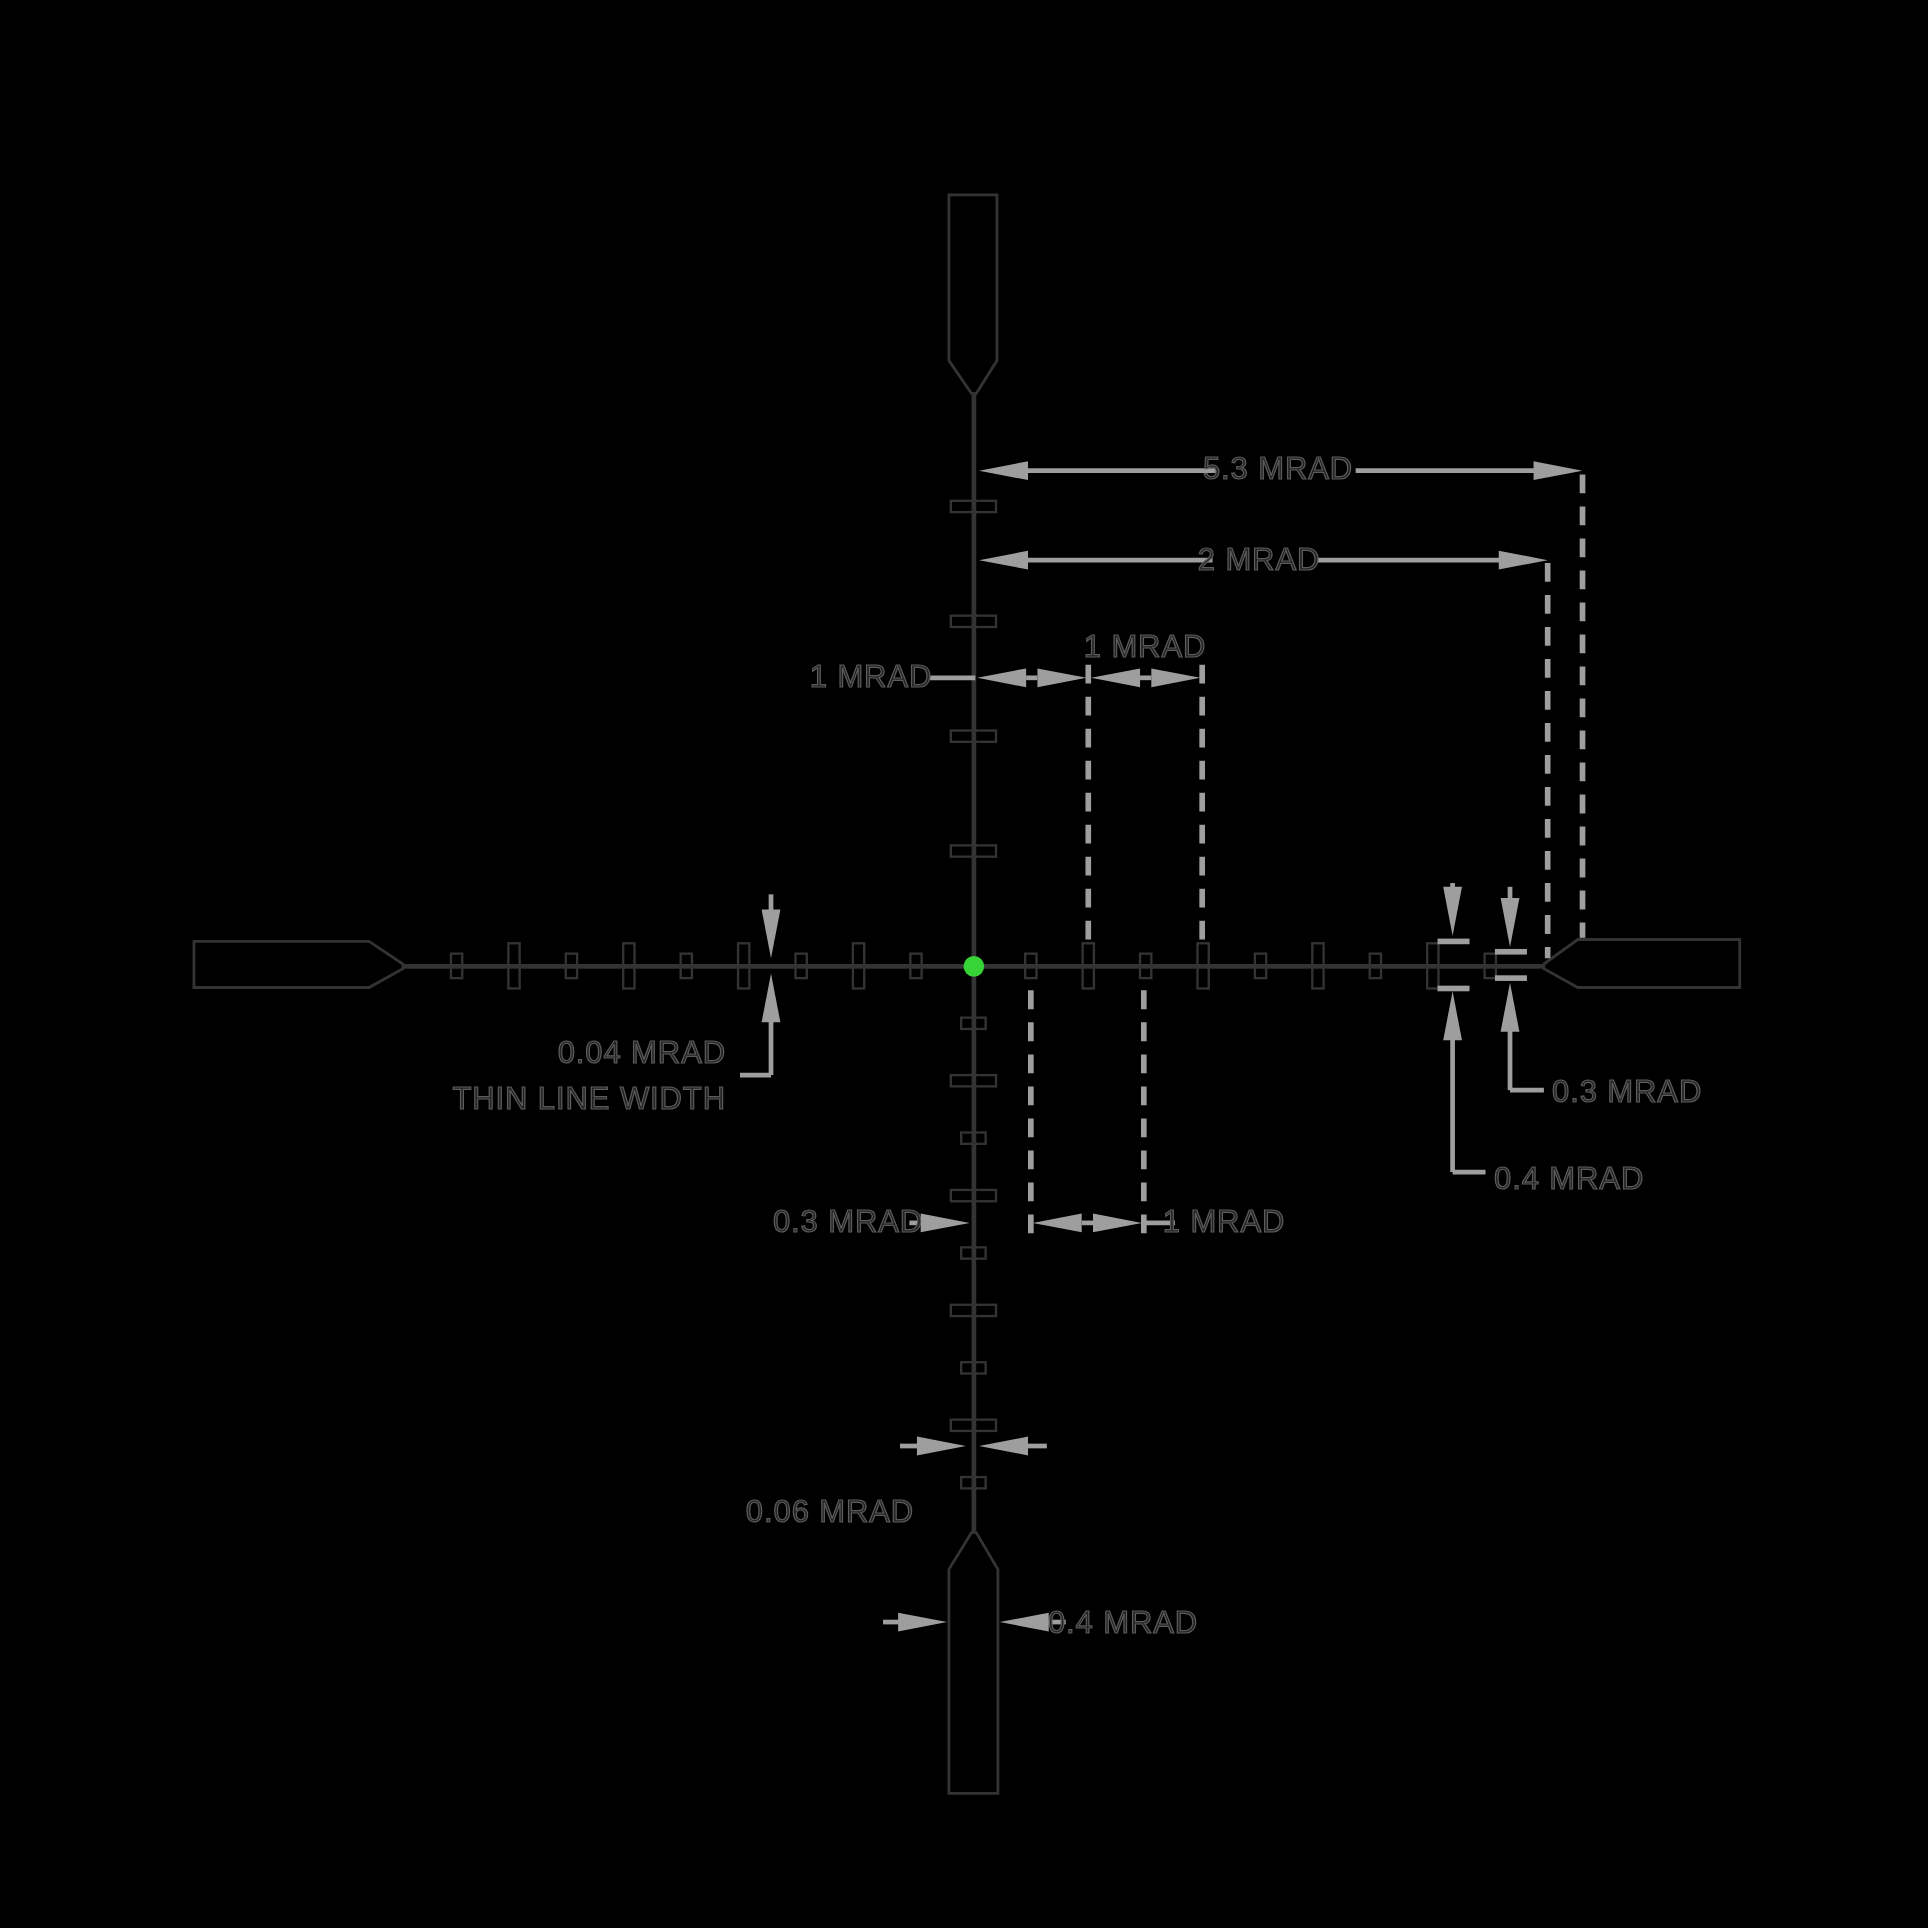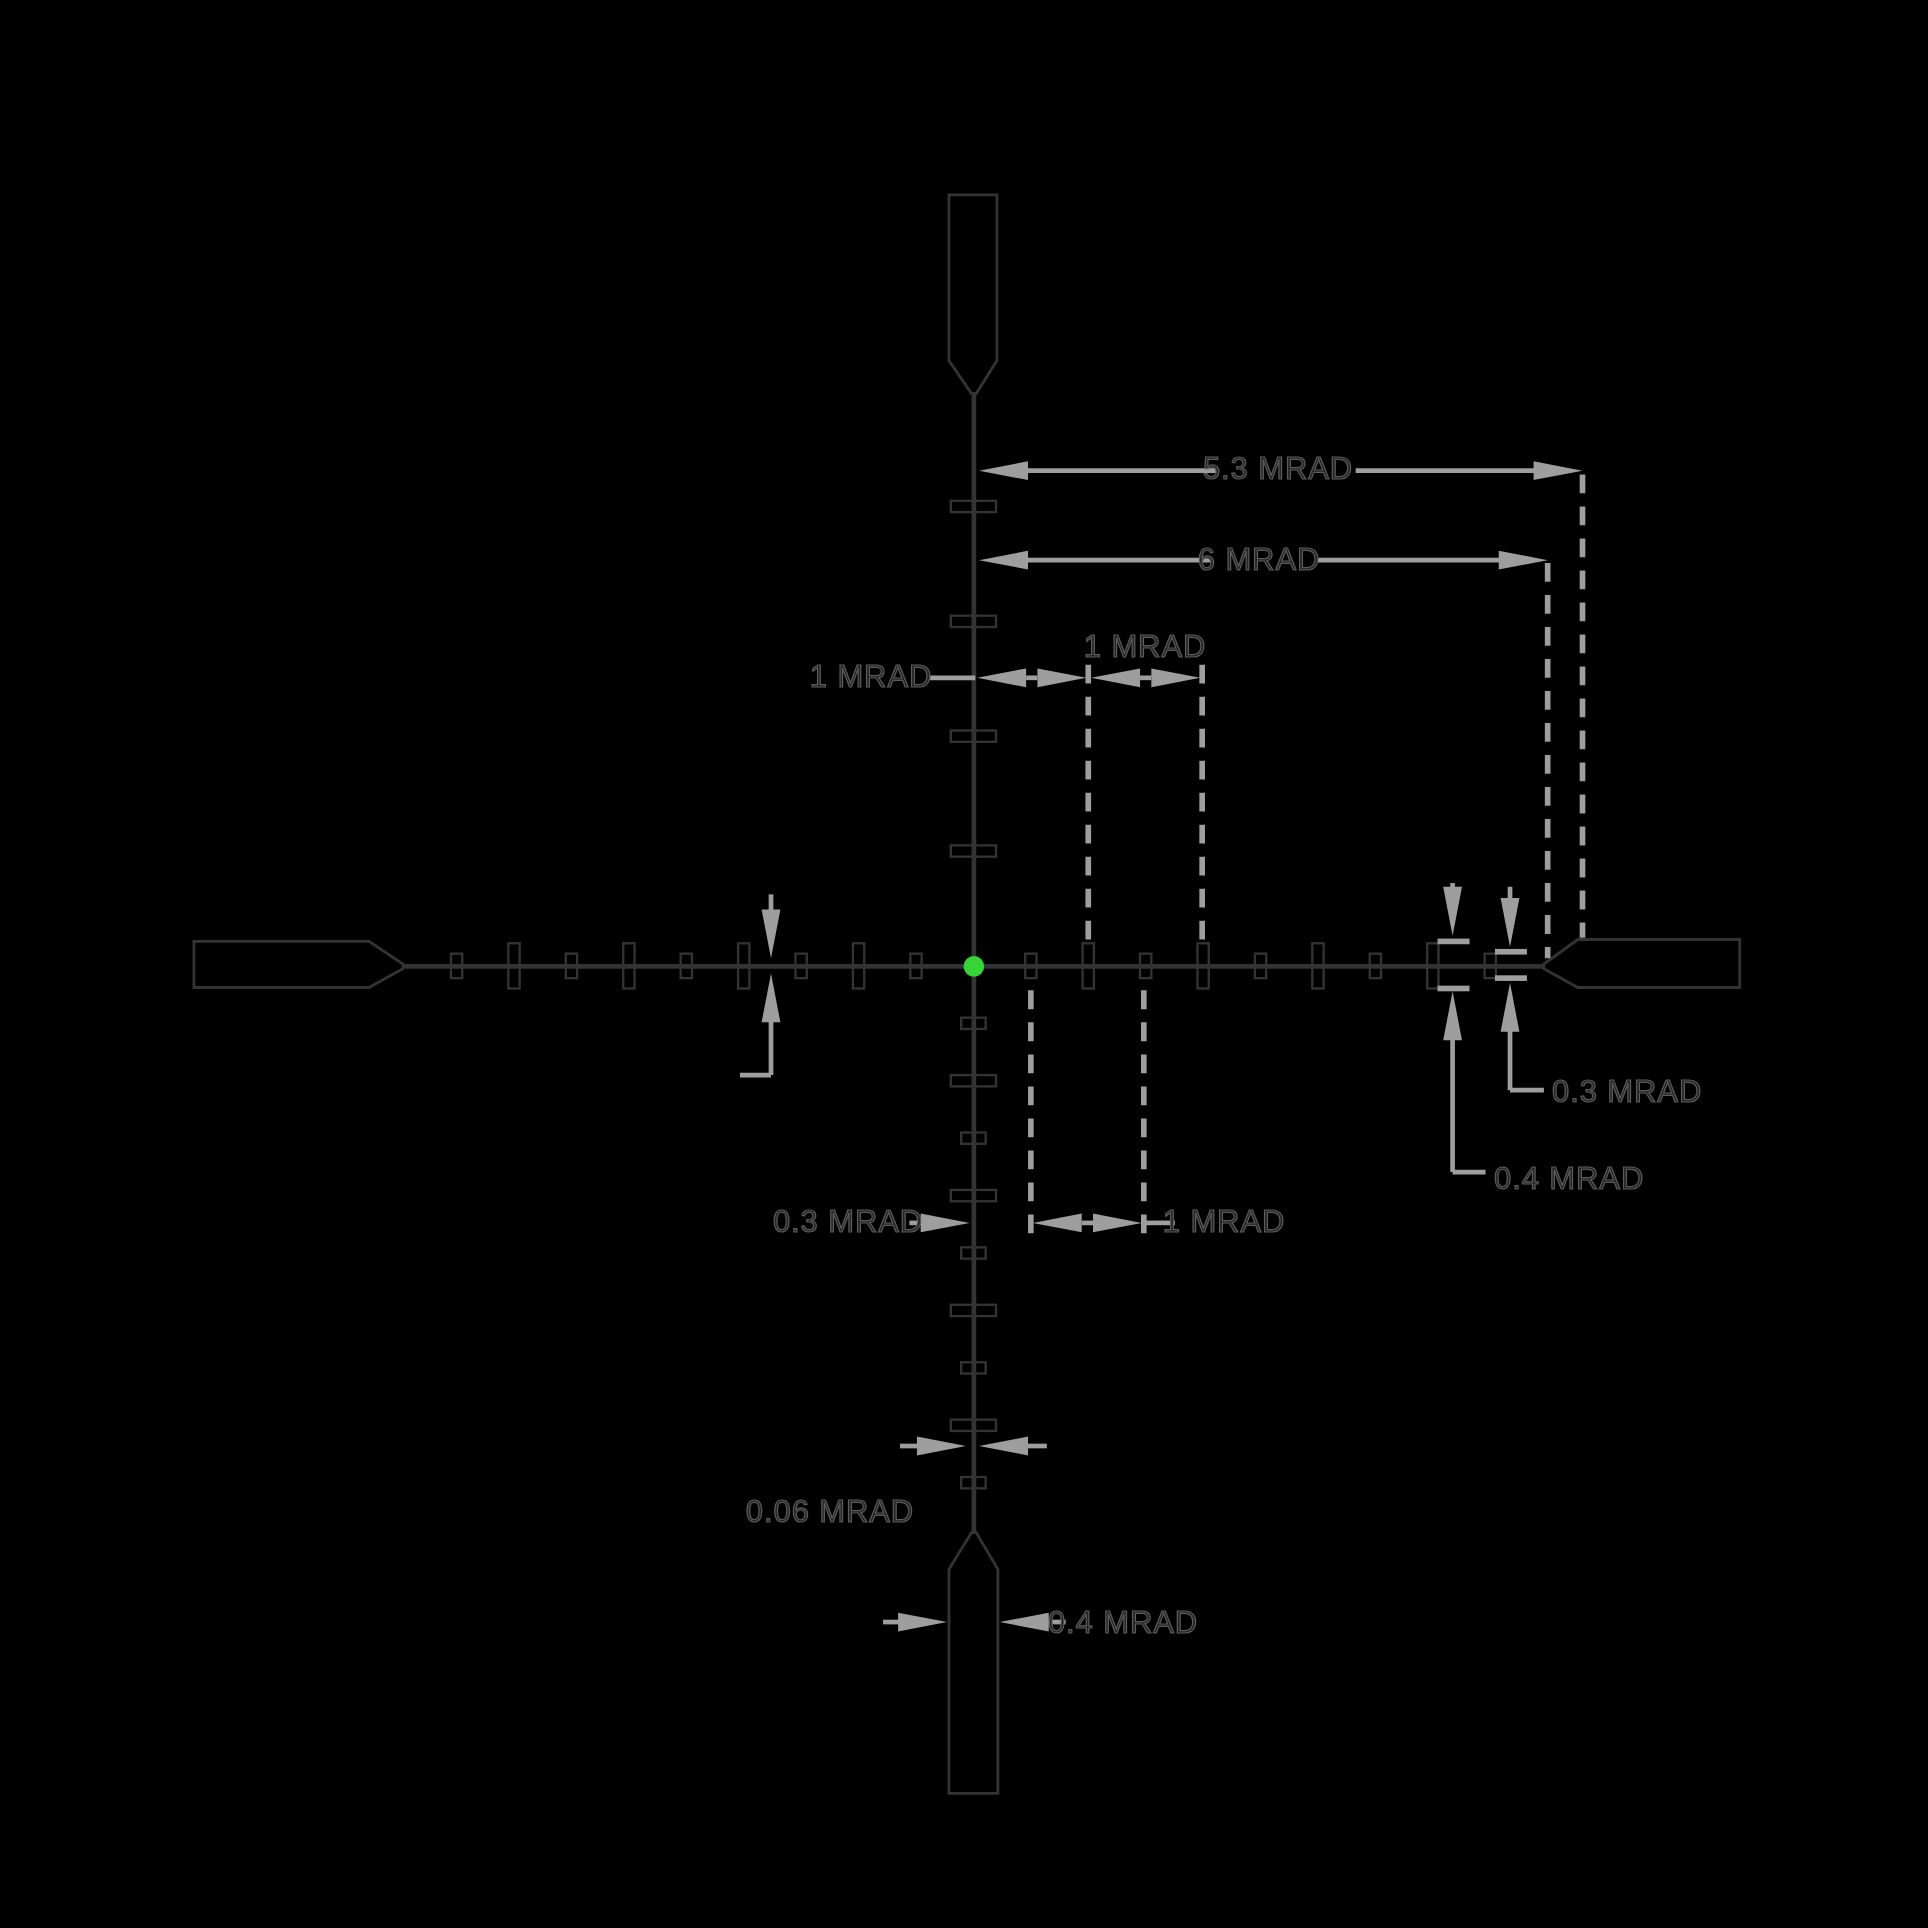--- a/index.html
+++ b/index.html
@@ -117,24 +117,28 @@
         <polygon points="1543,994 1533,942 1553,942" fill="#9e9e9e"></polygon>
         <polygon points="1543,1053 1533,1105 1553,1105" fill="#9e9e9e"></polygon>
         <rect x="1588" y="1008" width="34" height="6" fill="#9e9e9e"></rect>
         <rect x="1588" y="1036" width="34" height="6" fill="#9e9e9e"></rect>
         <rect x="1527" y="997" width="34" height="6" fill="#9e9e9e"></rect>
         <rect x="1527" y="1047" width="34" height="6" fill="#9e9e9e"></rect>
       </g>
   </svg>
 
   <div class="dim-label" style="left:1278px;top:469px">5.3 MRAD</div>
-  <div class="dim-label" style="left:1259px;top:560px">6 MRAD</div>
+  <div class="dim-label" style="left:1259px;top:560px">2 MRAD</div>
   <div class="dim-label" style="left:871px;top:677px">1 MRAD</div>
   <div class="dim-label" style="left:1145px;top:647px">1 MRAD</div>
 
+  <div class="dim-label anchor-right" style="right:1202px;top:1076px">
+    <span class="line">0.04 MRAD</span>
+    <span class="line">THIN LINE WIDTH</span>
+  </div>
 
   <div class="dim-label anchor-left" style="left:1552px;top:1092px">0.3 MRAD</div>
   <div class="dim-label anchor-left" style="left:1494px;top:1179px">0.4 MRAD</div>
   <div class="dim-label" style="left:848px;top:1222px">0.3 MRAD</div>
   <div class="dim-label" style="left:1224px;top:1222px">1 MRAD</div>
   <div class="dim-label" style="left:830px;top:1512px">0.06 MRAD</div>
   <div class="dim-label" style="left:1123px;top:1623px">0.4 MRAD</div>
 
 </div>
 

